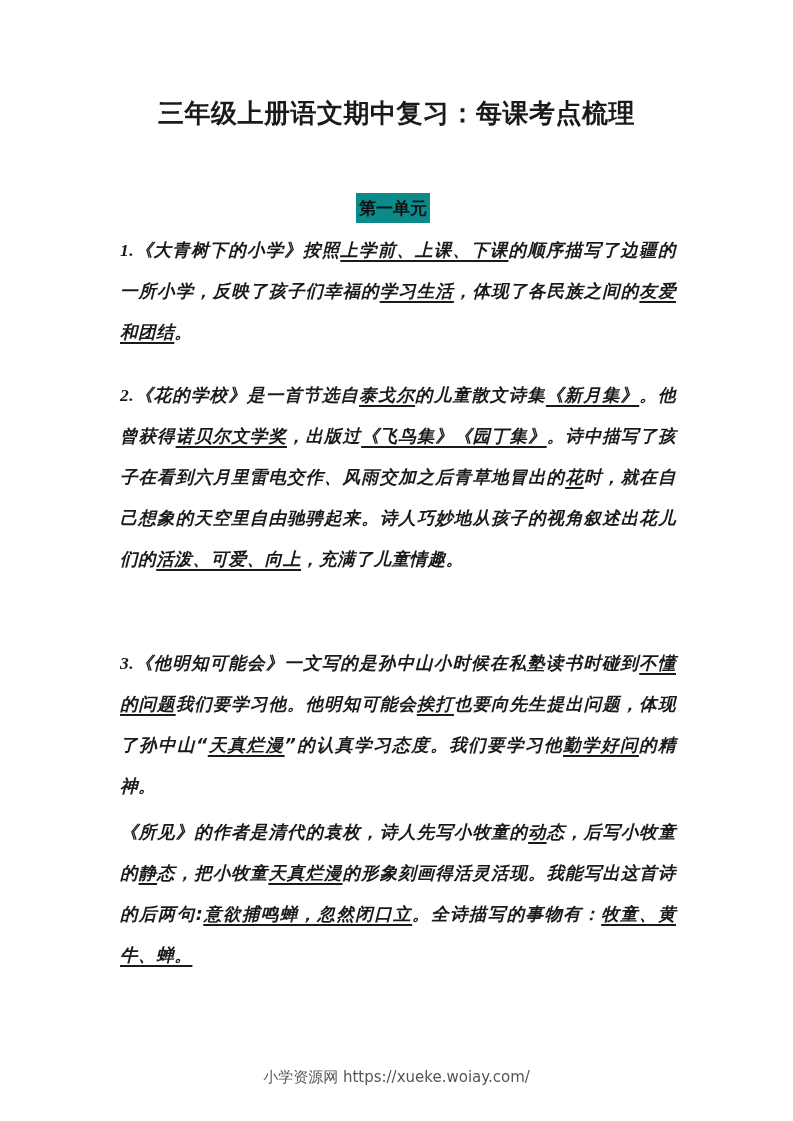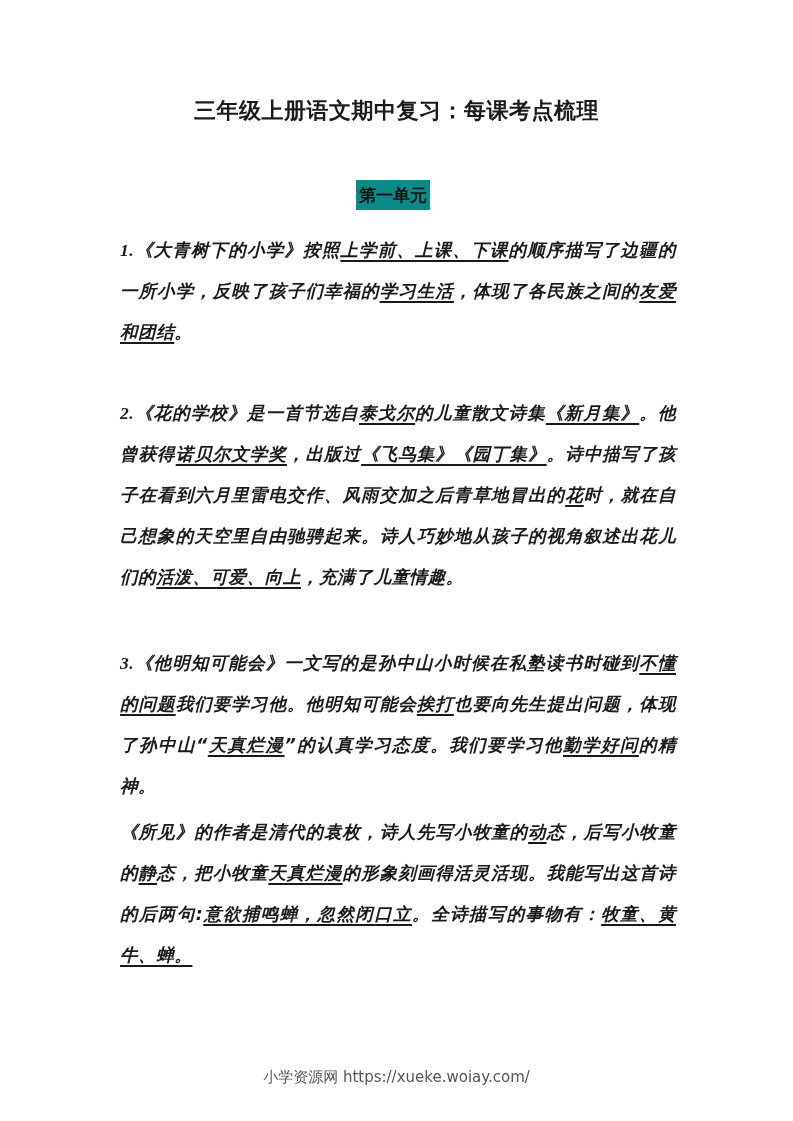--- a/index.html
+++ b/index.html
@@ -1,27 +1,27 @@
 <!DOCTYPE html>
 <html><head>
 <meta charset="utf-8">
 <style>
   html, body { margin: 0; padding: 0; background: #ffffff; }
   body { width: 793px; height: 1121px; position: relative; overflow: hidden;
          font-family: "DejaVu Sans", "Liberation Sans", sans-serif; color: #1a1a1a; }
   .title { position: absolute; top: 96px; left: 0; width: 793px; text-align: center;
-           font-size: 22px; font-weight: bold; letter-spacing: 0.5px; }
-  .unit { position: absolute; top: 180px; left: 356px; height: 30px; padding: 0 3px;
+           font-size: 26px; font-weight: bold; letter-spacing: 0.5px; }
+  .unit { position: absolute; top: 193px; left: 356px; height: 30px; padding: 0 3px;
           background: #0b8a8a; font-size: 17px; font-weight: bold; line-height: 30px; color: #111; }
   .para { position: absolute; left: 120px; width: 556px; font-size: 17.5px; font-weight: bold;
           line-height: 41px; text-align: justify; text-align-last: left; letter-spacing: 0.6px; font-style: italic; }
   .para .num { font-family: "Liberation Serif", serif; font-weight: bold; }
   .u { text-decoration: underline; text-underline-offset: 4px; text-decoration-thickness: 1.5px; }
   #p1 { top: 230px; }
-  #p2 { top: 393px; }
+  #p2 { top: 375px; }
   #p3 { top: 643px; }
   #p4 { top: 812px; }
   .footer { position: absolute; top: 1068px; left: 0; width: 793px; text-align: center;
             font-size: 15px; color: #555; font-family: "DejaVu Sans", sans-serif; }
 </style>
 </head>
 <body>
 
 <div class="title">三年级上册语文期中复习：每课考点梳理</div>
 <div class="unit">第一单元</div>

